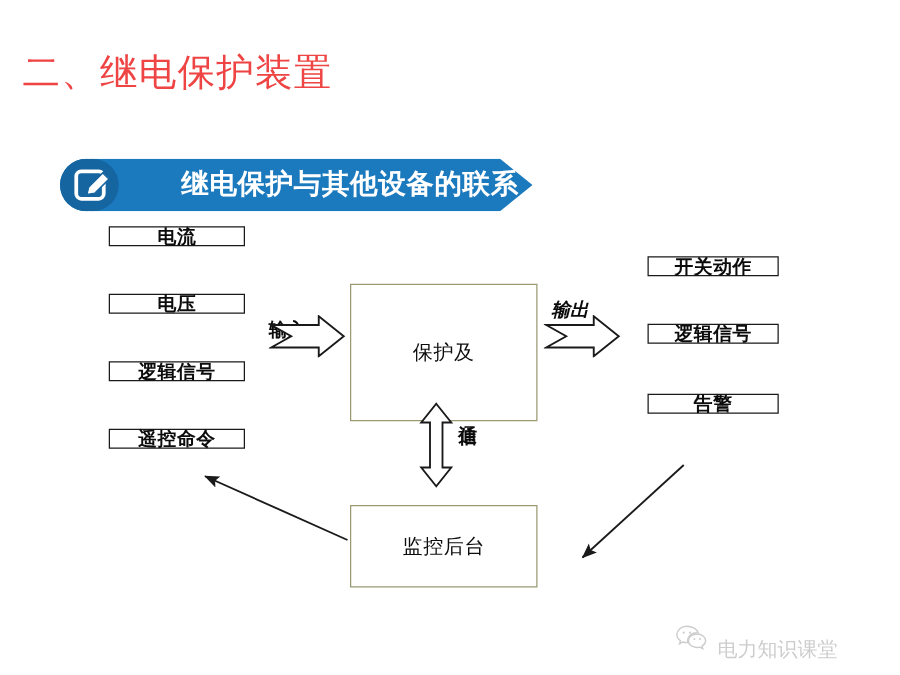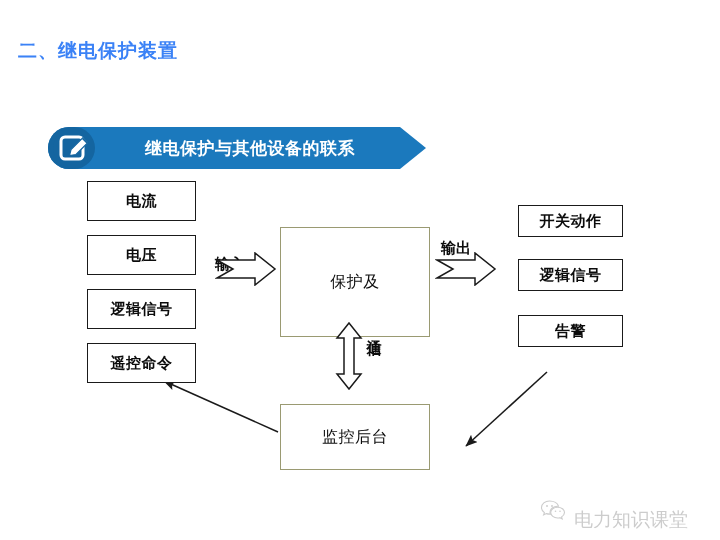--- a/index.html
+++ b/index.html
@@ -14,24 +14,24 @@
     overflow: hidden;
     font-family: "Liberation Sans", "DejaVu Sans", sans-serif;
     color: #111111;
   }
 
   
   #slide-title {
     position: absolute;
     left: 18px;
     top: 38px;
-    font-size: 19px;
-    font-weight: bold;
+    font-size: 30px;
+    font-weight: normal;
     letter-spacing: 1px;
-    color: #3b82f6;
+    color: #ef4444;
     white-space: nowrap;
     font-family: "DejaVu Sans", "Liberation Sans", sans-serif;
   }
 
   
   #section-banner {
     position: absolute;
     left: 48px;
     top: 127px;
     width: 378px;
@@ -43,21 +43,21 @@
     top: 0;
     width: 378px;
     height: 42px;
   }
   #banner-label {
     position: absolute;
     left: 97px;
     top: 0;
     height: 42px;
     line-height: 42px;
-    font-size: 17px;
+    font-size: 22px;
     font-weight: bold;
     color: #ffffff;
     white-space: nowrap;
     letter-spacing: 0.5px;
     font-family: "DejaVu Sans", "Liberation Sans", sans-serif;
   }
   #banner-edit-icon {
     position: absolute;
     left: 8px;
     top: 3px;
@@ -86,28 +86,28 @@
   .box-olive {
     border: 1.4px solid #9a9a72;
   }
   .box-lg-text {
     font-size: 16px;
     font-weight: normal;
     line-height: 1.75;
   }
 
   
-  .left-box  { left: 87px;  width: 109px; height: 40px; }
+  .left-box  { left: 87px;  width: 109px; height: 16px; }
   #box-current        { top: 181px; }
   #box-voltage        { top: 235px; }
   #box-logic-signal-l { top: 289px; }
   #box-remote-cmd     { top: 343px; }
 
   
-  .right-box { left: 518px; width: 105px; height: 32px; }
+  .right-box { left: 518px; width: 105px; height: 16px; }
   #box-switch-action  { top: 205px; }
   #box-logic-signal-r { top: 259px; }
   #box-alarm          { top: 315px; }
 
   
   #box-protection-device {
     left: 280px; top: 227px; width: 150px; height: 110px;
     flex-direction: column;
   }
   #box-monitor-backend {
@@ -125,21 +125,21 @@
 
   .arrow-caption {
     position: absolute;
     font-size: 15px;
     font-weight: bold;
     color: #0c0c0c;
     white-space: nowrap;
     font-family: "DejaVu Sans", "Liberation Sans", sans-serif;
   }
   #label-input  { left: 215px; top: 237px; margin-top: 18px; }
-  #label-output { left: 441px; top: 239px; }
+  #label-output { left: 441px; top: 239px; font-style: italic; }
   #label-comm {
     left: 366px; top: 328px;
     writing-mode: vertical-rl;
     text-orientation: upright;
     line-height: 1;
     letter-spacing: 1px;
   }
 
   
   #connectors {
@@ -155,21 +155,21 @@
     left: 540px;
     top: 496px;
     height: 28px;
     display: flex;
     align-items: center;
     opacity: 0.35;
   }
   #watermark-logo { width: 26px; height: 22px; }
   #watermark-text {
     margin-left: 8px;
-    font-size: 19px;
+    font-size: 16px;
     color: #6e6e6e;
     white-space: nowrap;
     font-family: "DejaVu Sans", "Liberation Sans", sans-serif;
     margin-top: 20px;
   }
 </style>
 </head>
 <body>
 
 <div id="slide-title">二、继电保护装置</div>

